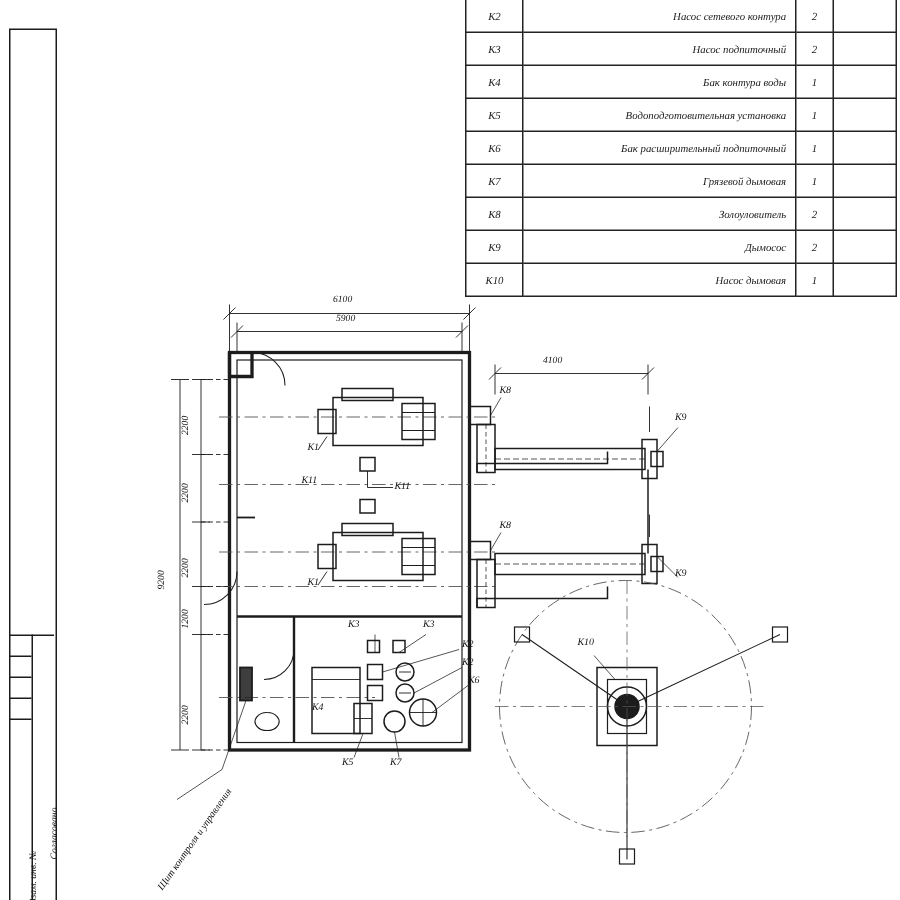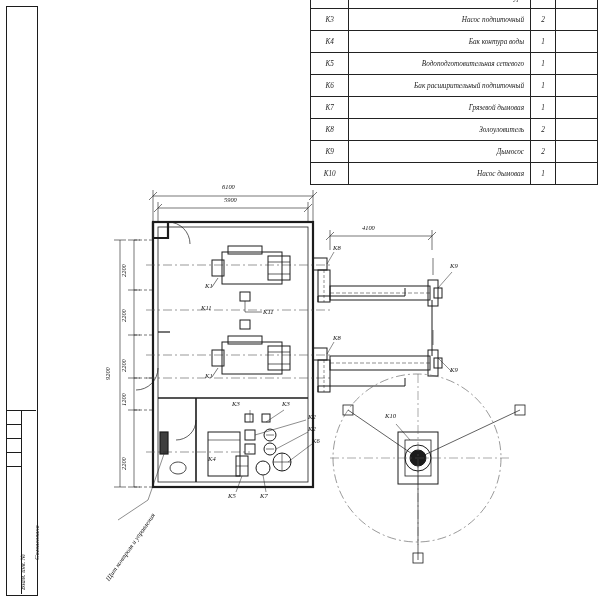--- a/index.html
+++ b/index.html
@@ -1,18 +1,18 @@
 <!DOCTYPE html>
 <html><head>
 <meta charset="utf-8">
 <style>
   html,body{margin:0;padding:0;background:#ffffff;}
   body{width:600px;height:600px;position:relative;overflow:hidden;
        font-family:"Liberation Serif",serif;color:#1a1a1a;}
-  .sheet{position:absolute;left:0;top:0;width:600px;height:436px;background:#fff;}
+  .sheet{position:absolute;left:0;top:13px;width:600px;height:436px;background:#fff;}
 
   
   .ln{position:absolute;background:#1c1c1c;}
   .h{height:1px;}
   .v{width:1px;}
 
   
   .spec{position:absolute;left:310px;top:-14px;width:288px;border-collapse:collapse;
         font-size:7.2px;font-style:italic;}
   .spec td{border:1px solid #222;height:21px;padding:0 3px;vertical-align:middle;}
@@ -51,21 +51,21 @@
           <td class="rm"></td>
         </tr>
         <tr>
           <td class="pos">K4</td>
           <td class="nm">Бак контура воды</td>
           <td class="qt">1</td>
           <td class="rm"></td>
         </tr>
         <tr>
           <td class="pos">K5</td>
-          <td class="nm">Водоподготовительная сетевого</td>
+          <td class="nm">Водоподготовительная установка</td>
           <td class="qt">1</td>
           <td class="rm"></td>
         </tr>
         <tr>
           <td class="pos">K6</td>
           <td class="nm">Бак расширительный подпиточный</td>
           <td class="qt">1</td>
           <td class="rm"></td>
         </tr>
         <tr>

